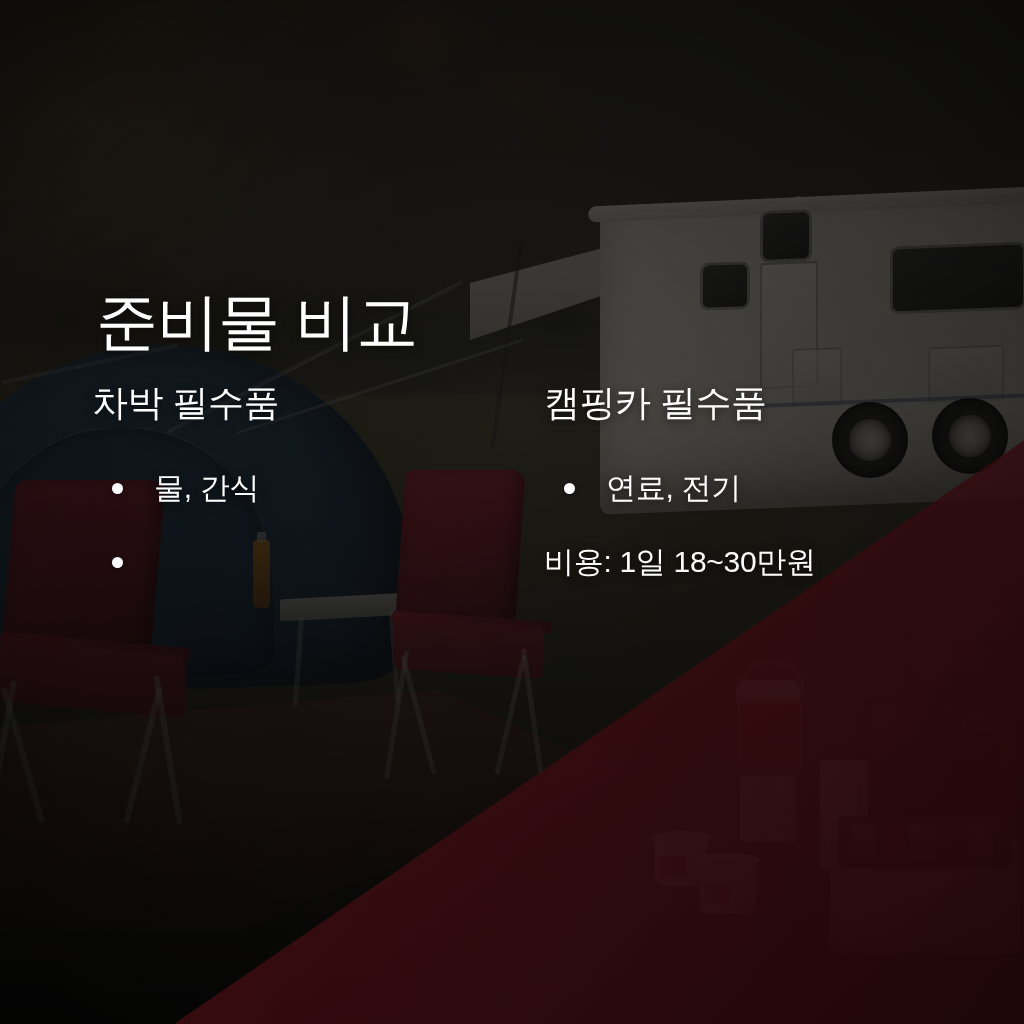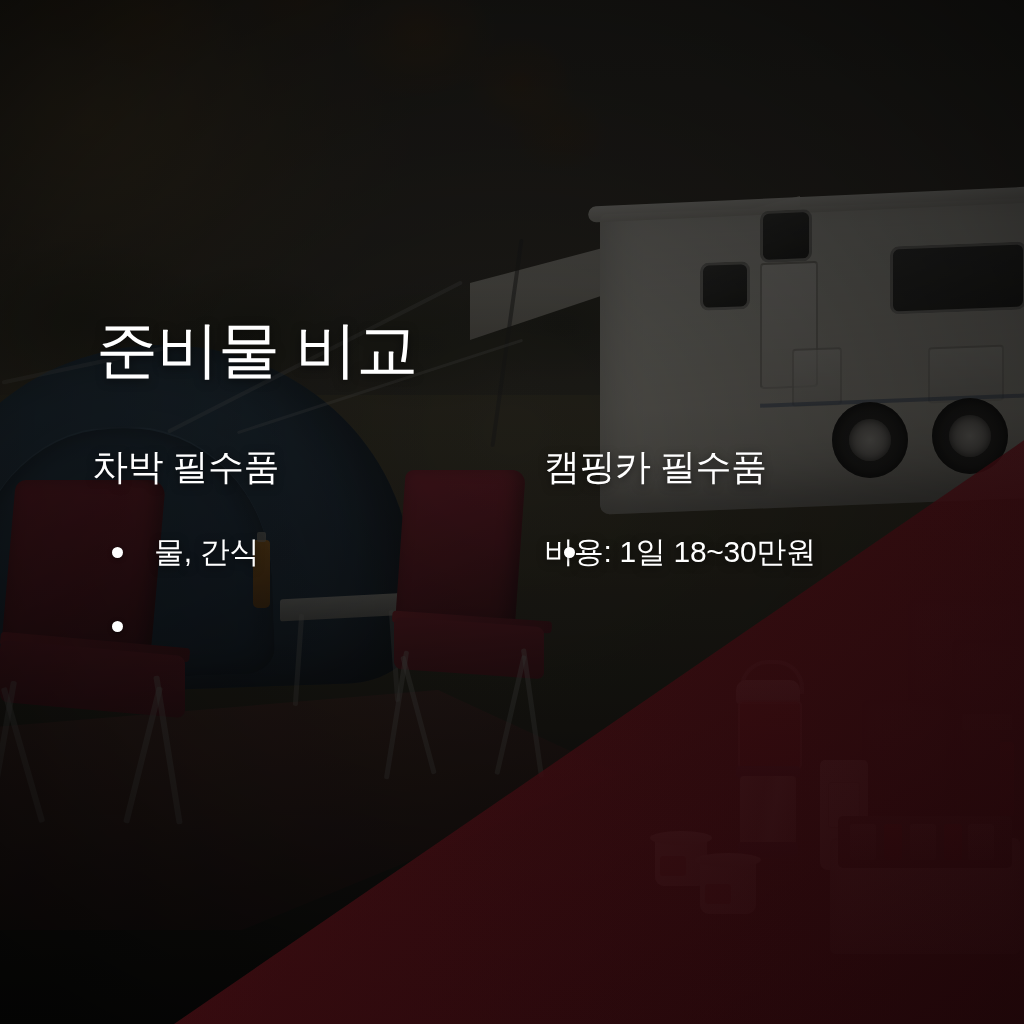--- a/index.html
+++ b/index.html
@@ -314,32 +314,32 @@
     pointer-events:none;
   }
   .red-wedge-2{
     position:absolute;inset:0;
     background:linear-gradient(120deg, rgba(120,22,30,.30) 0%, rgba(70,14,18,.22) 55%, rgba(30,6,8,.18) 100%);
     clip-path:polygon(100% 43%, 100% 100%, 17% 100%);
     pointer-events:none;
   }
 
   
-  .content{position:absolute;inset:0;margin-top:28px;}
+  .content{position:absolute;inset:0;}
 
   .page-title{
     position:absolute;left:96px;top:238px;
     font-size:62px;font-weight:400;letter-spacing:-1px;
     color:#ffffff;
     text-shadow:0 2px 10px rgba(0,0,0,.55);
     white-space:nowrap;
   }
 
   .columns{
-    position:absolute;left:0;top:415px;width:1024px;
+    position:absolute;left:0;top:379px;width:1024px;
     display:flex;
   }
   .col{width:460px;}
   .col.left{margin-left:92px;}
   .col.right{margin-left:-8px;}
 
   .col-head{
     font-size:36px;font-weight:400;color:#ffffff;letter-spacing:-0.5px;
     text-shadow:0 2px 9px rgba(0,0,0,.6);
     white-space:nowrap;
@@ -485,20 +485,21 @@
             <span class="dot"></span>
           </li>
         </ul>
       </div>
 
       <div class="col right">
         <div class="col-head">캠핑카 필수품</div>
         <ul class="bullets">
           <li>
             <span class="dot"></span>
+            <span>연료, 전기</span>
           </li>
         </ul>
         <div class="cost">비용: 1일 18~30만원</div>
       </div>
 
     </div>
   </div>
 </div>
 
 </body></html>

